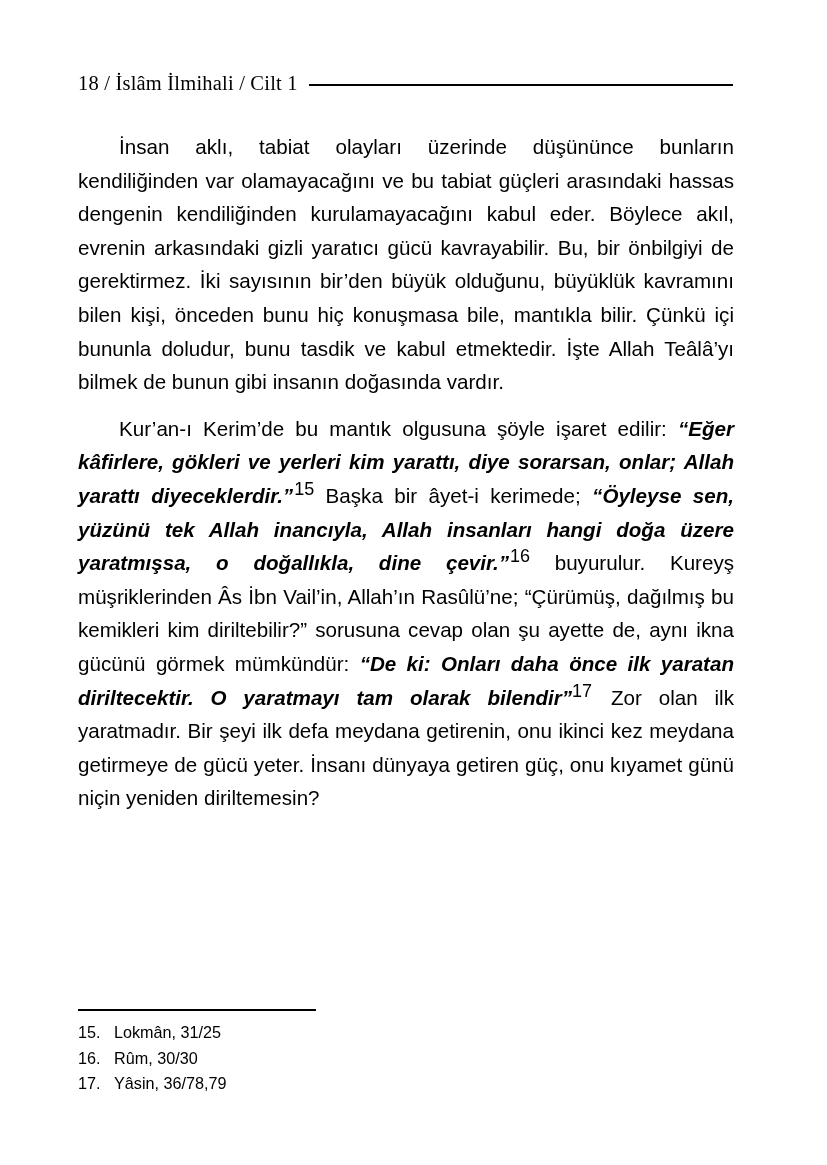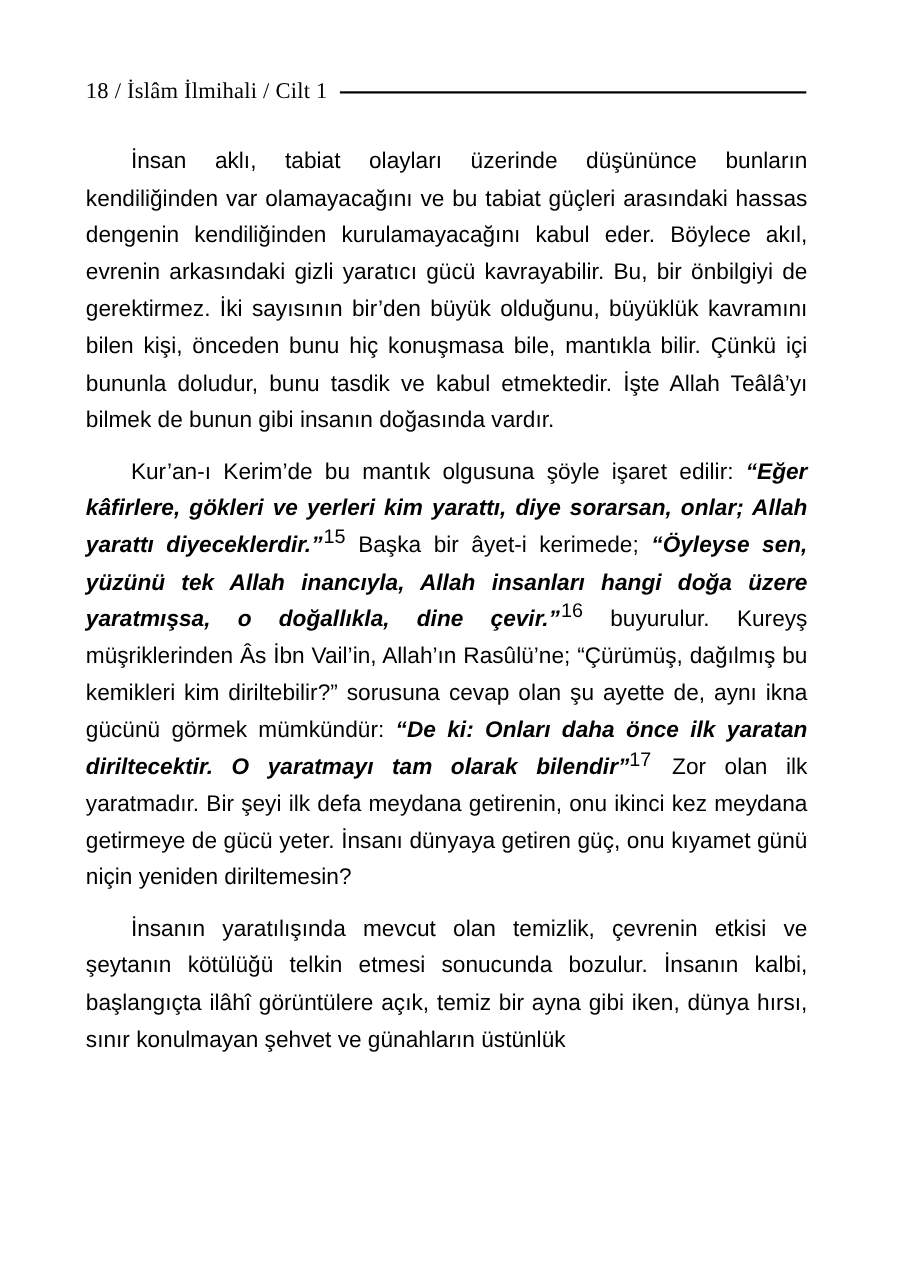--- a/index.html
+++ b/index.html
@@ -129,18 +129,35 @@
     <span class="header-text">18 / İslâm İlmihali / Cilt 1</span>
     <span class="header-rule"></span>
   </div>
 
   <div class="content">
 
     <p class="para">İnsan aklı, tabiat olayları üzerinde düşününce bunların kendiliğinden var olamayacağını ve bu tabiat güçleri arasındaki hassas dengenin kendiliğinden kurulamayacağını kabul eder. Böylece akıl, evrenin arkasındaki gizli yaratıcı gücü kavrayabilir. Bu, bir önbilgiyi de gerektirmez. İki sayısının bir’den büyük olduğunu, büyüklük kavramını bilen kişi, önceden bunu hiç konuşmasa bile, mantıkla bilir. Çünkü içi bununla doludur, bunu tasdik ve kabul etmektedir. İşte Allah Teâlâ’yı bilmek de bunun gibi insanın doğasında vardır.</p>
 
     <p class="para"><span>Kur’an-ı Kerim’de bu mantık olgusuna şöyle işaret edilir: </span><span class="quote">“Eğer kâfirlere, gökleri ve yerleri kim yarattı, diye sorarsan, onlar; Allah yarattı diyeceklerdir.”</span><sup class="fn">15</sup><span> Başka bir âyet-i kerimede; </span><span class="quote">“Öyleyse sen, yüzünü tek Allah inancıyla, Allah insanları hangi doğa üzere yaratmışsa, o doğallıkla, dine çevir.”</span><sup class="fn">16</sup><span> buyurulur. Kureyş müşriklerinden Âs İbn Vail’in, Allah’ın Rasûlü’ne; “Çürümüş, dağılmış bu kemikleri kim diriltebilir?” sorusuna cevap olan şu ayette de, aynı ikna gücünü görmek mümkündür: </span><span class="quote">“De ki: Onları daha önce ilk yaratan diriltecektir. O yaratmayı tam olarak bilendir”</span><sup class="fn lead">17</sup><span> Zor olan ilk yaratmadır. Bir şeyi ilk defa meydana getirenin, onu ikinci kez meydana getirmeye de gücü yeter. İnsanı dünyaya getiren güç, onu kıyamet günü niçin yeniden diriltemesin?</span></p>
 
-    <p class="para">İnsanın yaratılışında mevcut olan temizlik, çevrenin etkisi ve şeytanın kötülüğü telkin etmesi sonucunda bozulur. İnsanın kalbi, başlangıçta ilâhî görüntülere açık, temiz bir ayna gibi iken, dünya hırsı, sınır konulmayan şehvet ve günahların üstünlük</p>
 
   </div>
 
+  <div class="footnotes">
+    <div class="footnote-rule"></div>
+
+    <div class="footnote-item">
+      <span class="fn-num">15.</span>
+      <span class="fn-text">Lokmân, 31/25</span>
+    </div>
+
+    <div class="footnote-item">
+      <span class="fn-num">16.</span>
+      <span class="fn-text">Rûm, 30/30</span>
+    </div>
+
+    <div class="footnote-item">
+      <span class="fn-num">17.</span>
+      <span class="fn-text">Yâsin, 36/78,79</span>
+    </div>
+  </div>
 
 </div>
 
 </body></html>

